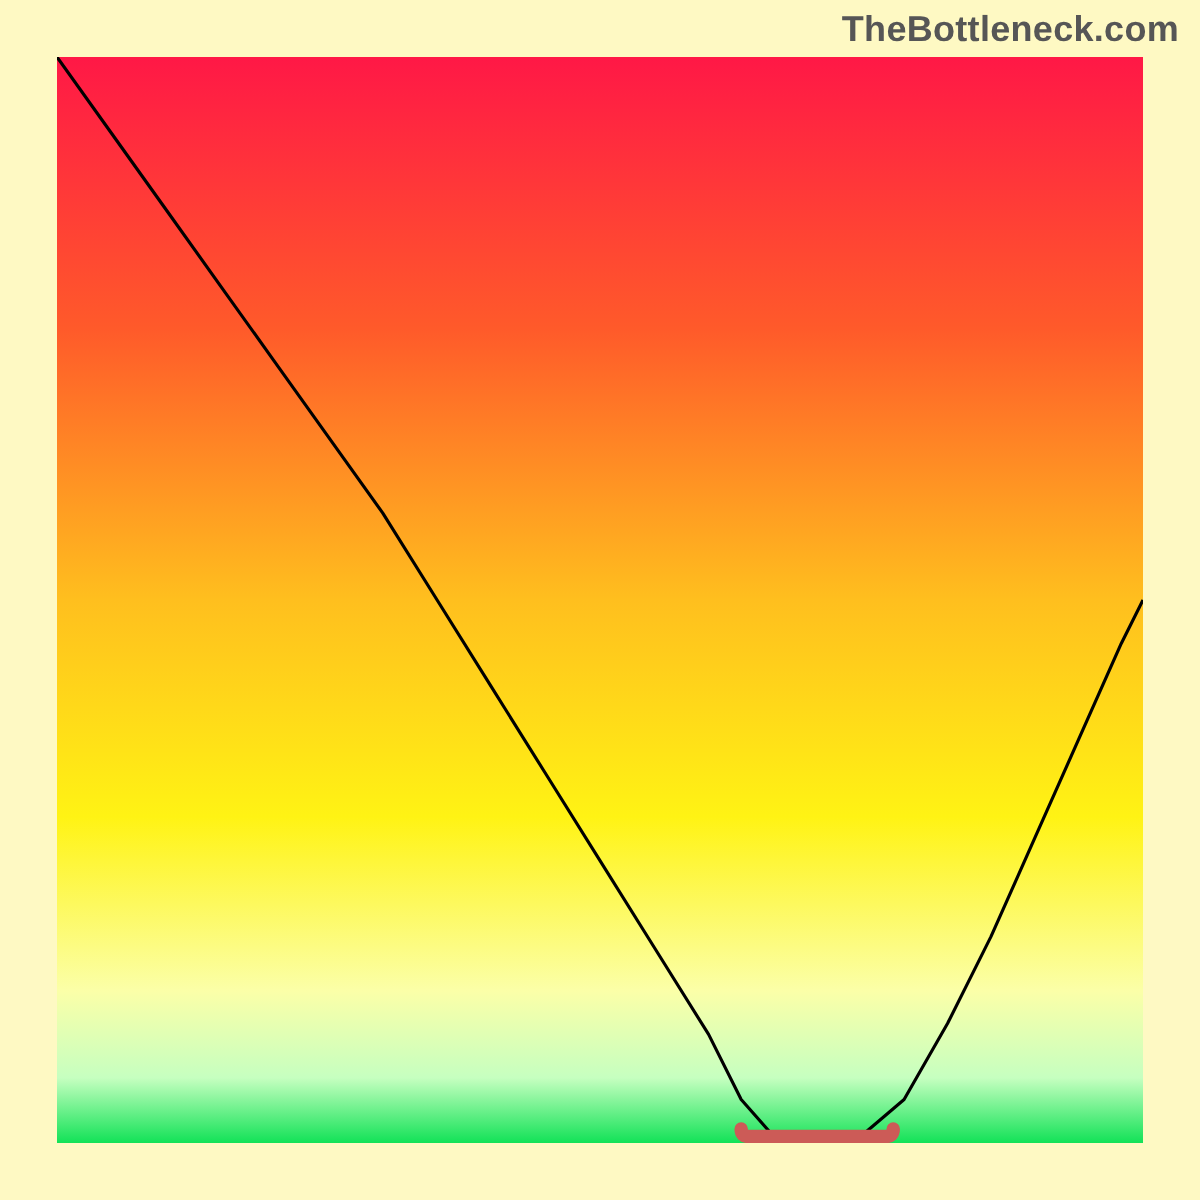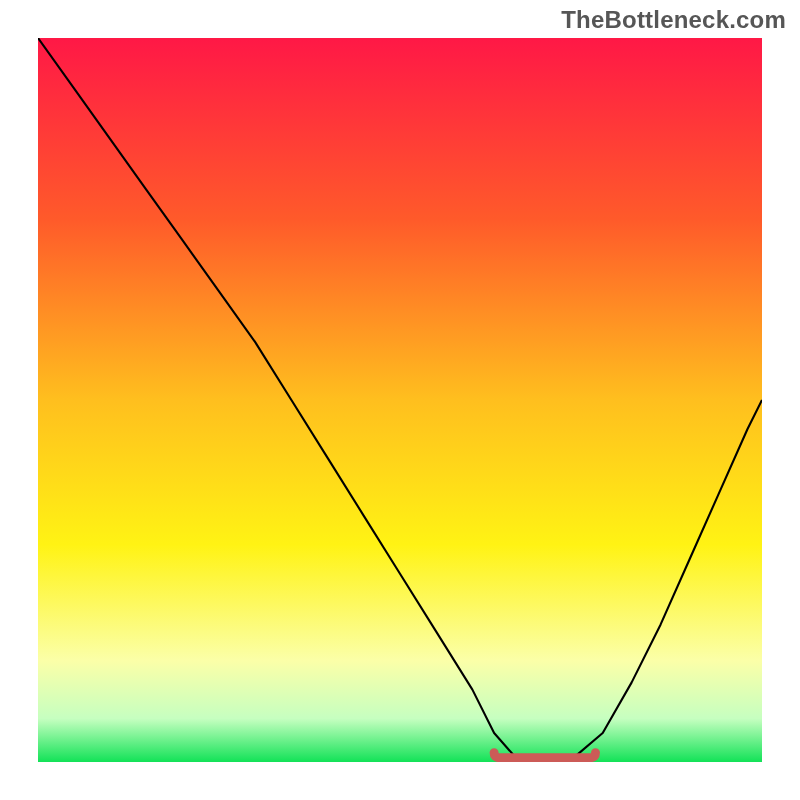--- a/index.html
+++ b/index.html
@@ -7,21 +7,21 @@
     padding: 0;
     width: 800px;
     height: 800px;
     background: #000;
     overflow: hidden;
   }
   .container {
     position: relative;
     width: 800px;
     height: 800px;
-    background: #ffffff;
+    background: #fef9c3;
   }
   .watermark {
     position: absolute;
     top: 6px;
     right: 14px;
     font-family: Arial, Helvetica, sans-serif;
     font-size: 24px;
     font-weight: bold;
     color: #565656;
     z-index: 10;

